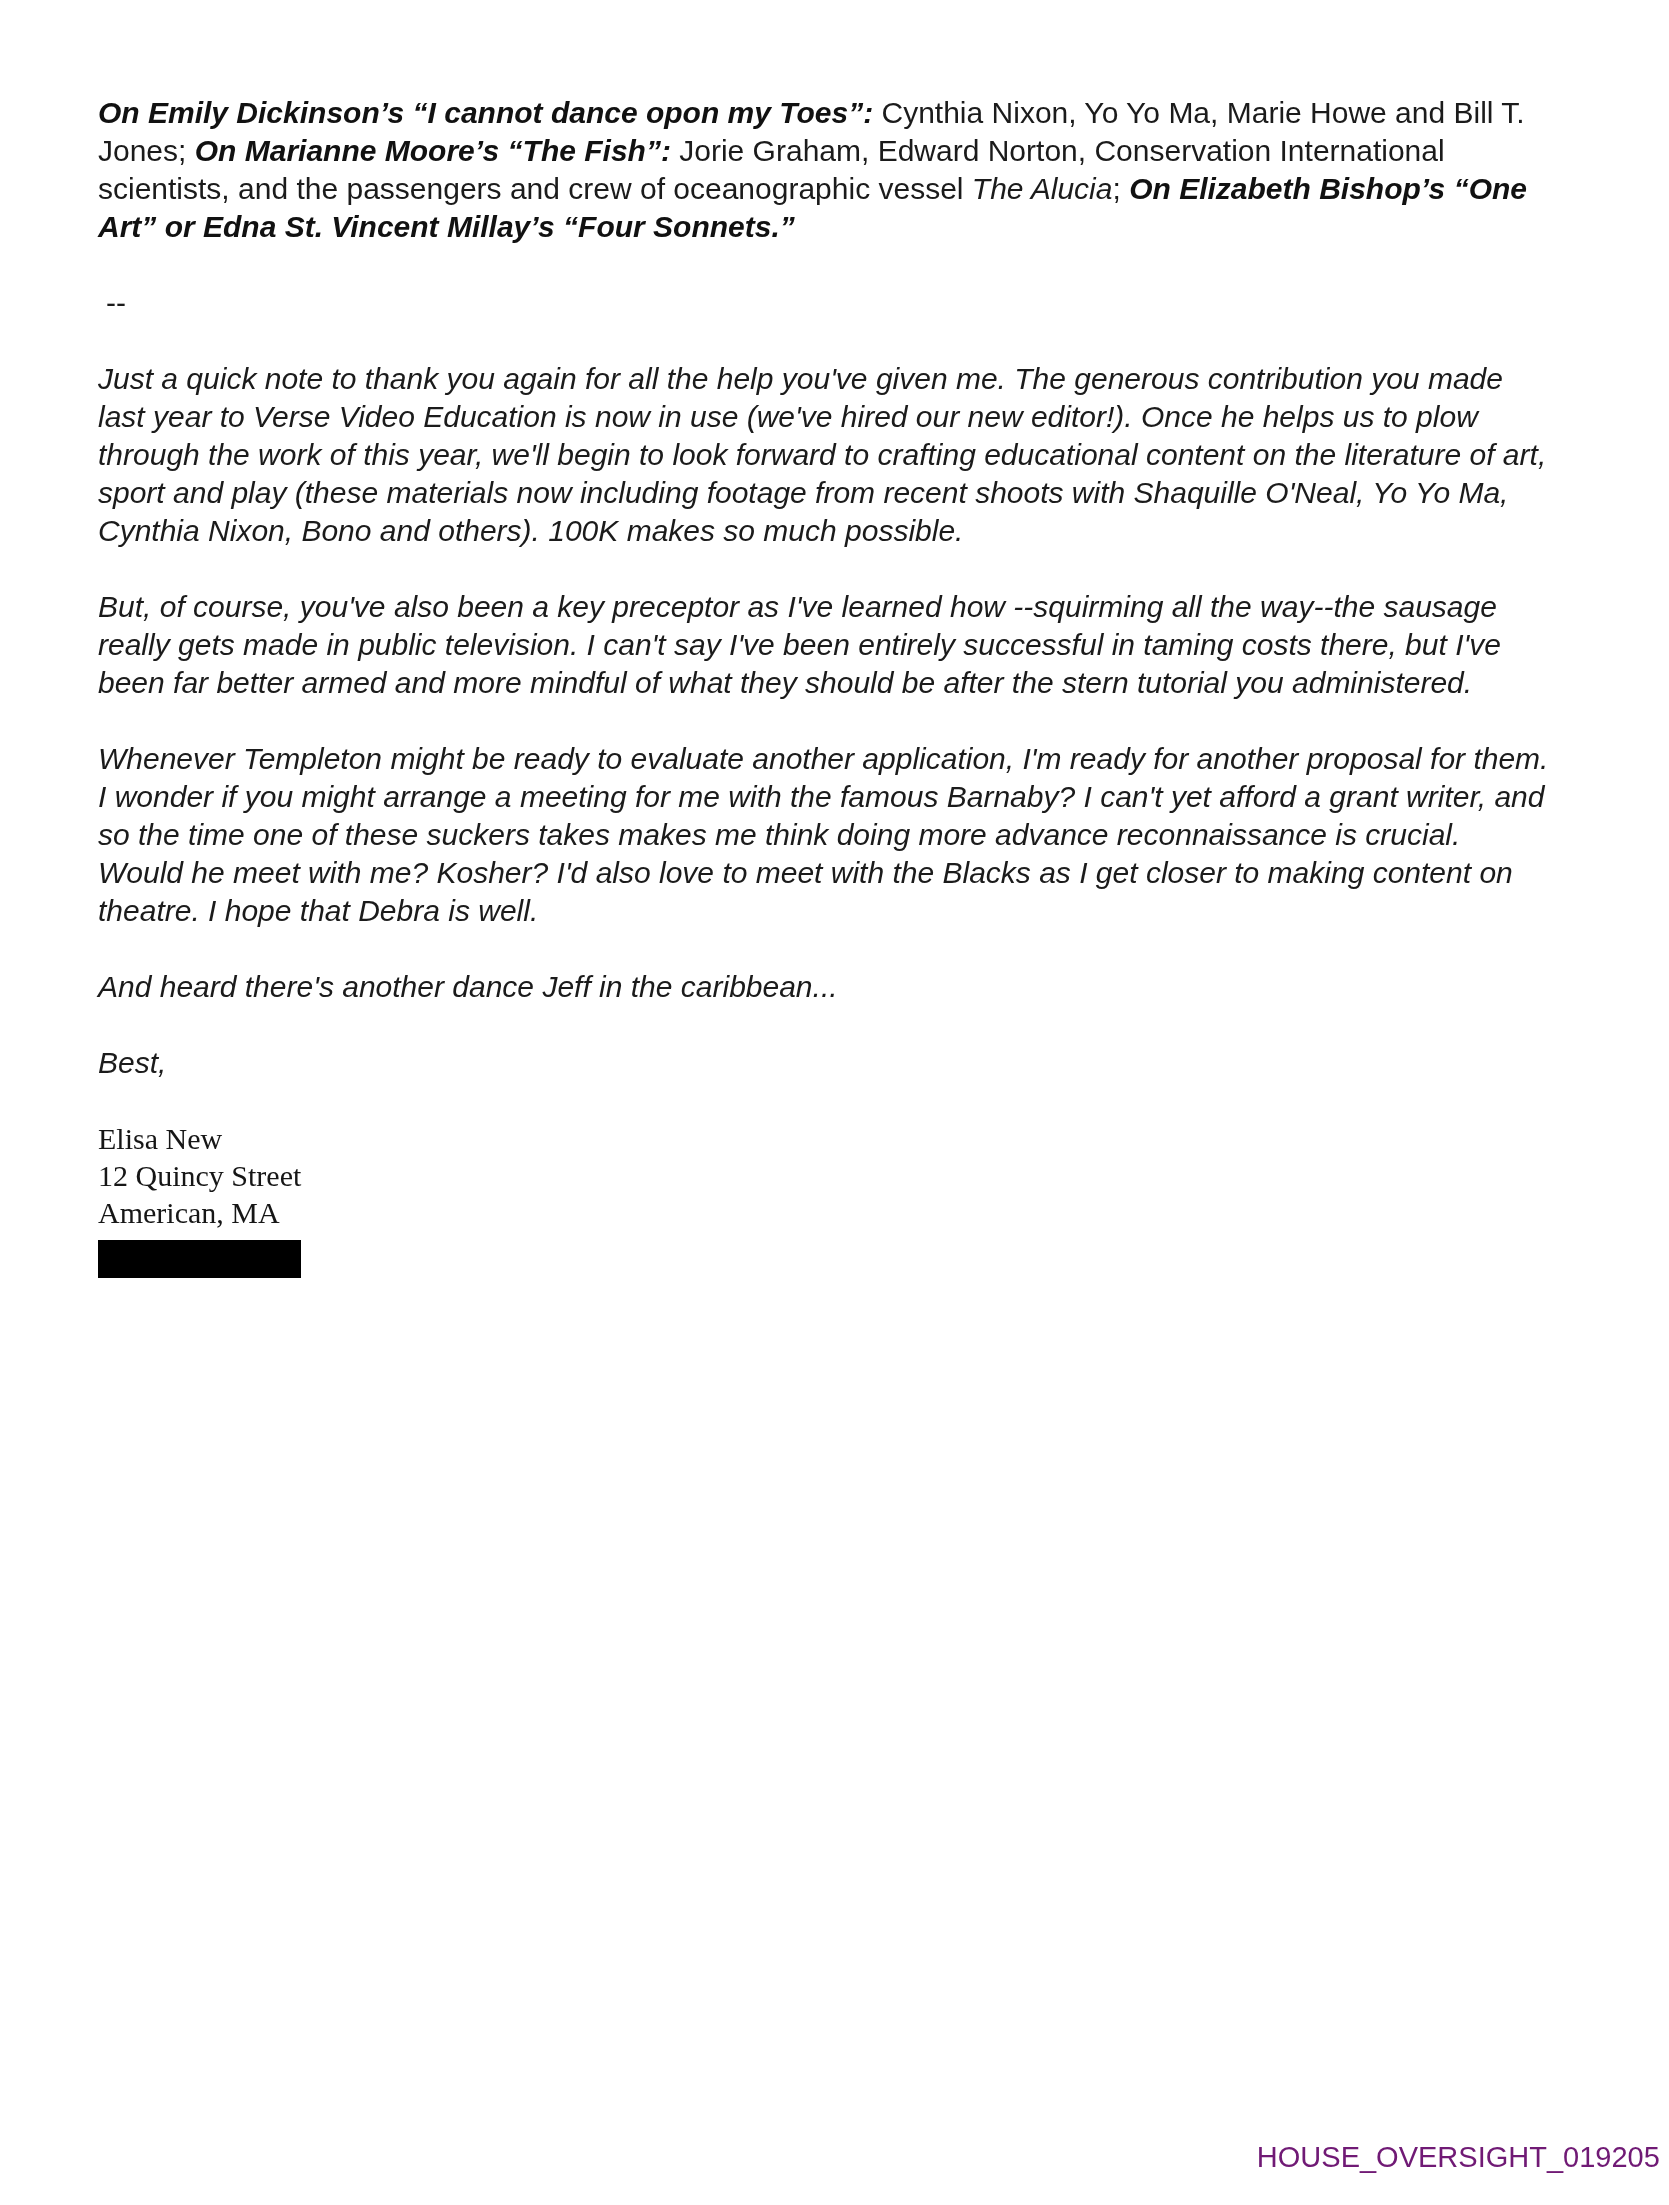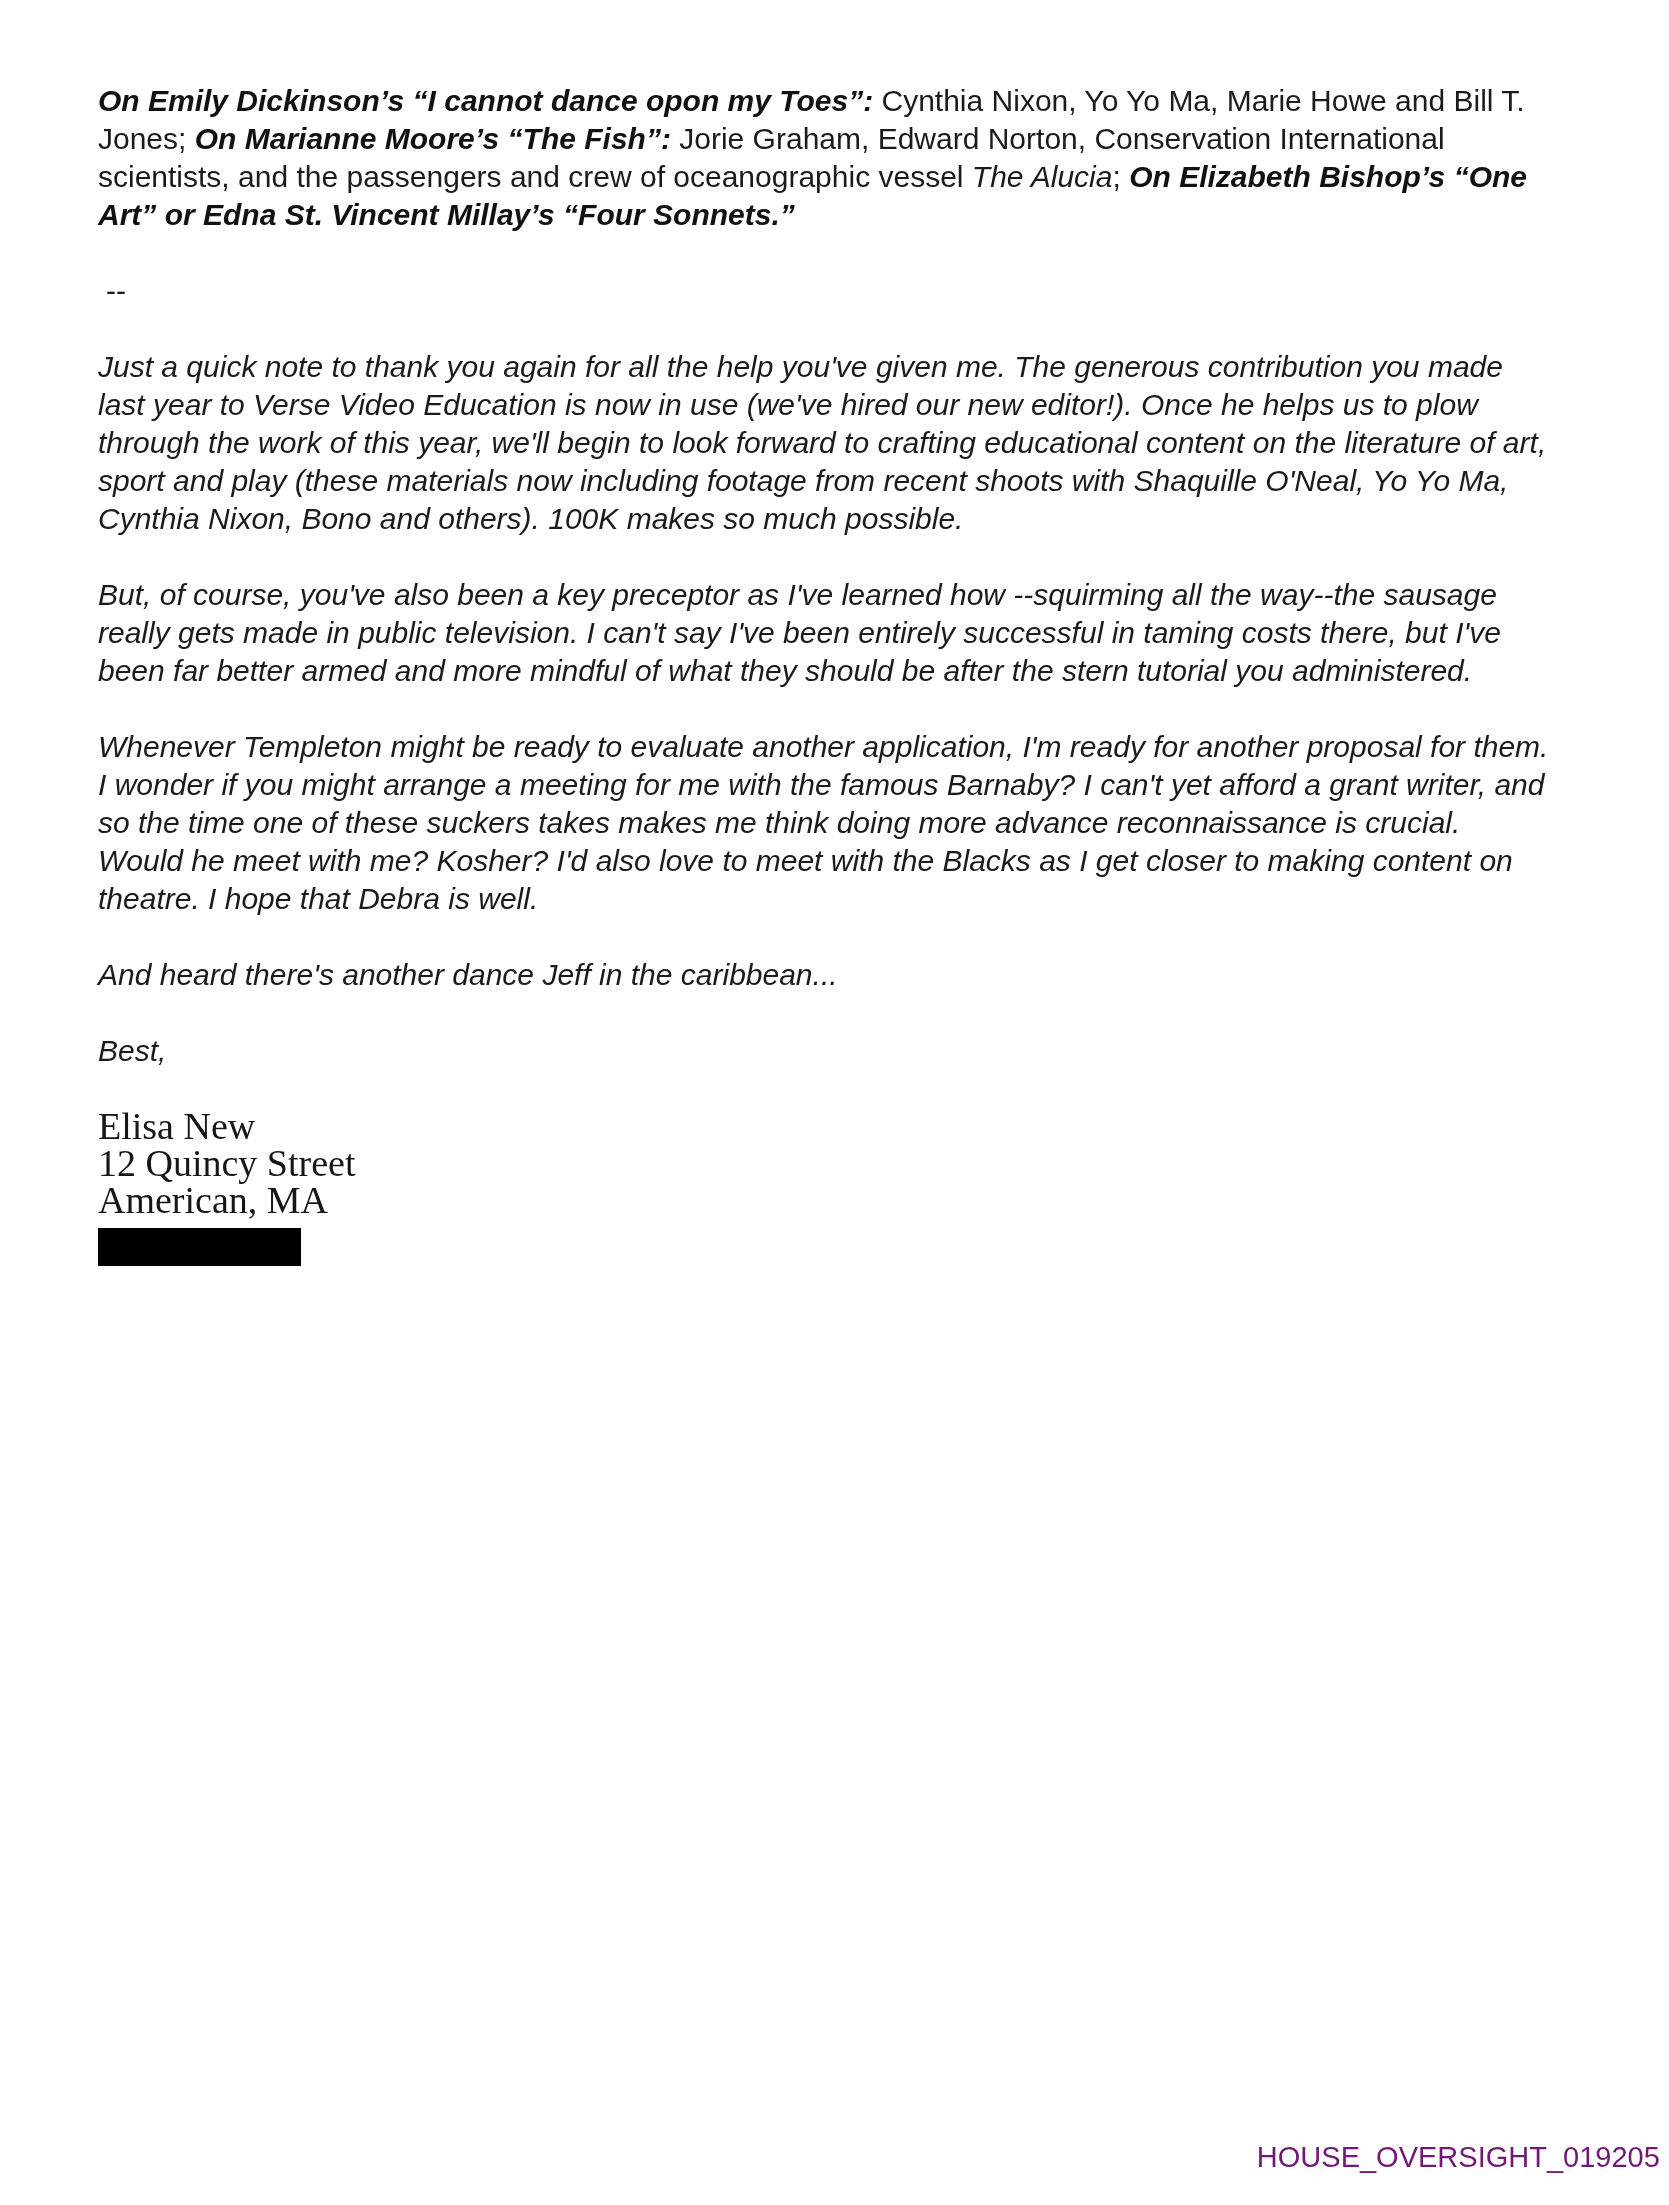--- a/index.html
+++ b/index.html
@@ -11,20 +11,21 @@
     width: 1669px;
     height: 2205px;
     position: relative;
     font-family: "Liberation Sans", sans-serif;
     color: #1b1b1b;
   }
   .page {
     position: absolute;
     inset: 0;
     background: #ffffff;
+    margin-top: 12px;
   }
   .content {
     position: absolute;
     left: 98px;
     top: 82px;
     width: 1452px;
   }
   .sans-para {
     font-family: "Liberation Sans", sans-serif;
     font-size: 30px;
@@ -42,21 +43,21 @@
   }
   .separator-line {
     font-style: normal;
     padding-left: 7.9px;
   }
   .body-para {
     font-style: italic;
   }
   .sig-block {
     font-family: "Liberation Serif", serif;
-    font-size: 38px;
+    font-size: 30px;
     line-height: 37px;
     font-style: normal;
     margin: 0;
     color: #161616;
   }
   .sig-line {
     margin: 0;
   }
   .redaction-bar {
     width: 203px;

